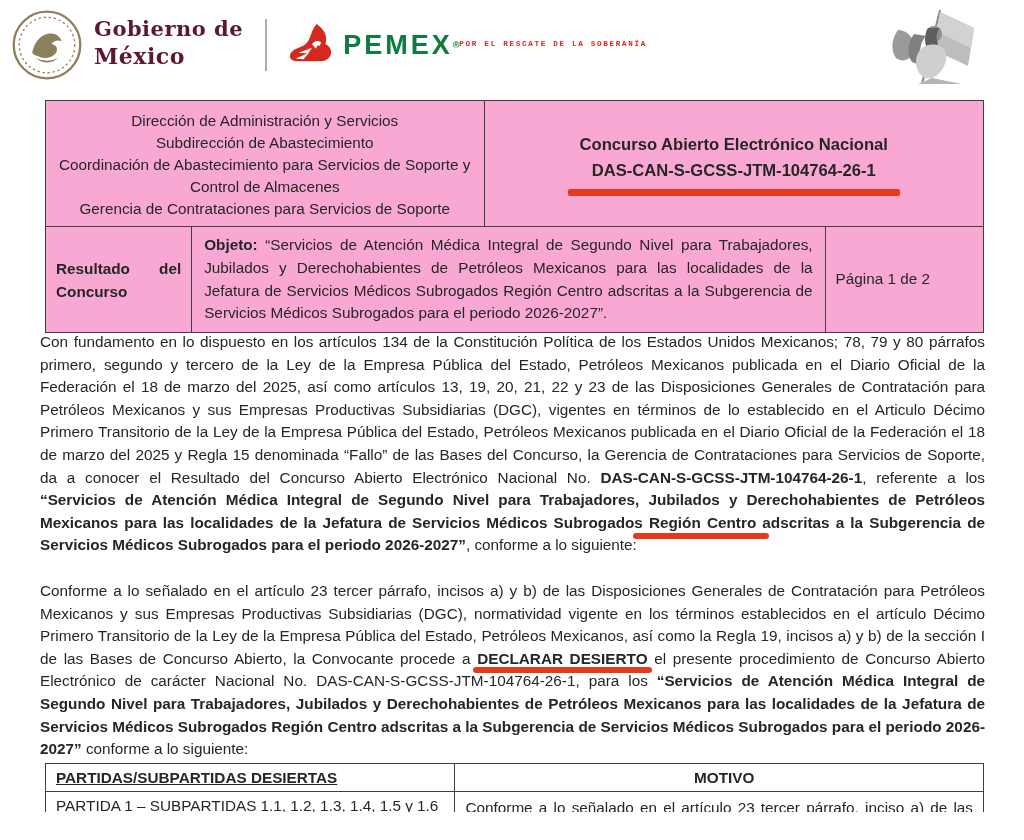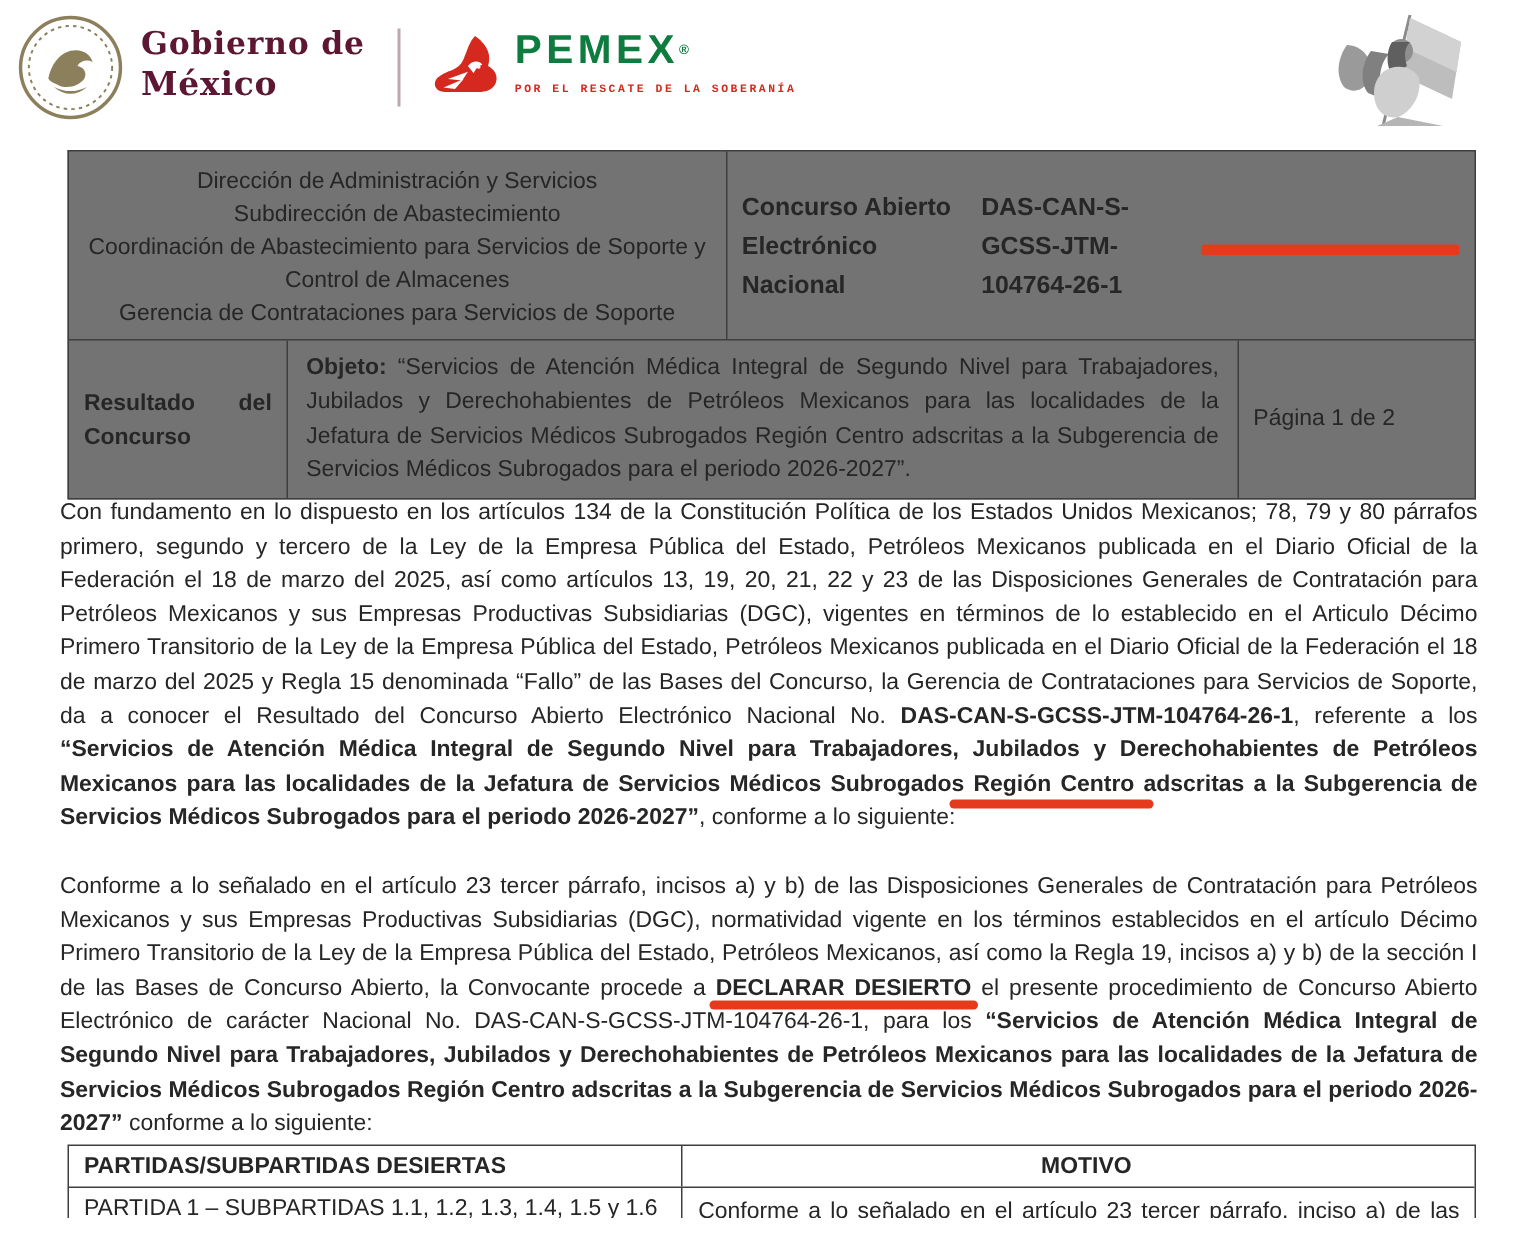--- a/index.html
+++ b/index.html
@@ -22,34 +22,34 @@
 
   
   .brandbar{position:absolute;top:8px;left:10px;display:flex;align-items:center;}
   .seal{width:74px;height:74px;flex:0 0 auto;}
   .gob{margin-left:10px;color:var(--maroon);font-family:"DejaVu Serif","Liberation Serif",serif;font-weight:700;}
   .gob .l1{font-size:21px;line-height:22px;letter-spacing:.5px;}
   .gob .l2{font-size:22px;line-height:32px;letter-spacing:.5px;}
   .logo-divider{width:2px;height:52px;background:#b9a9ae;margin:0 20px 0 22px;}
   .pemex{display:flex;align-items:center;}
   .pemex-eagle{width:48px;height:44px;margin-right:8px;}
-  .pemex-words{display:flex;flex-direction:column;}
+  .pemex-words{display:flex;flex-direction:row;}
   .pemex-name{color:var(--pemex_green);font-weight:700;font-size:27px;line-height:28px;letter-spacing:3px;}
   .pemex-name sup{font-size:9px;letter-spacing:0;vertical-align:6px;}
   .pemex-tag{color:var(--pemex_red);font-weight:700;font-size:7.6px;letter-spacing:1.7px;margin-top:2px;font-family:Liberation Mono, monospace;}
   .flagart{position:absolute;top:4px;left:878px;width:104px;height:88px;}
 
   
-  .t1{position:absolute;top:100px;left:45px;width:939px;border:1.6px solid var(--line);background:#737373;}
+  .t1{position:absolute;top:100px;left:45px;width:939px;border:1.6px solid var(--line);background:#f9a8d4;}
   .t1r1{display:grid;grid-template-columns:46.8% 53.2%;}
   .t1r2{display:grid;grid-template-columns:15.6% 67.6% 16.8%;border-top:1.6px solid var(--line);}
   .t1 .cell{padding:6px 10px;}
   .t1 .vline{border-right:1.6px solid var(--line);}
   .orgcell{text-align:center;line-height:22px;padding-top:9px !important;}
-  .concell{display:flex;flex-direction:row;align-items:center;justify-content:center;font-weight:700;font-size:16.6px;line-height:26px;}
+  .concell{display:flex;flex-direction:column;align-items:center;justify-content:center;font-weight:700;font-size:16.6px;line-height:26px;}
   .num-underline{width:332px;height:7px;background:var(--accent_red);border-radius:2px;margin-top:5px;}
   .rescell{font-weight:700;display:flex;align-items:center;}
   .rescell .jtext{text-align:justify;width:100%;line-height:23px;}
   .objcell{text-align:justify;line-height:22.8px;padding:7px 12px !important;}
   .pagecell{display:flex;align-items:center;}
 
   
   .para{position:absolute;left:40px;width:945px;text-align:justify;}
   .p1{top:331px;}
   .p2{top:580px;}
@@ -57,21 +57,21 @@
   .redline{position:relative;white-space:nowrap;}
   .redline::after{content:"";position:absolute;left:-4px;right:-4px;bottom:-6px;height:6px;
     background:var(--accent_red);border-radius:3px;}
   .redline.wide::after{left:-16px;right:-13px;bottom:-8px;}
 
   
   .t2{position:absolute;top:763px;left:45px;width:939px;border:1.6px solid var(--line);}
   .t2 .row{display:grid;grid-template-columns:43.7% 56.3%;}
   .t2 .hrow{border-bottom:1.6px solid var(--line);font-weight:700;}
   .t2 .cell{padding:2px 10px;line-height:23px;}
-  .t2 .vline{border-right:1.6px solid var(--line);}
+  .t2 .vline{border-right:1.6px solid var(--line);text-decoration:underline;}
   .t2 .motivo-h{text-align:center;padding-left:20px;}
   .t2 .motivo-body{text-align:justify;padding-top:4px;}
   .t2 .plist div{line-height:23px;}
 </style>
 </head>
 <body>
 
 <div class="page">
 
   <div class="brandbar">

